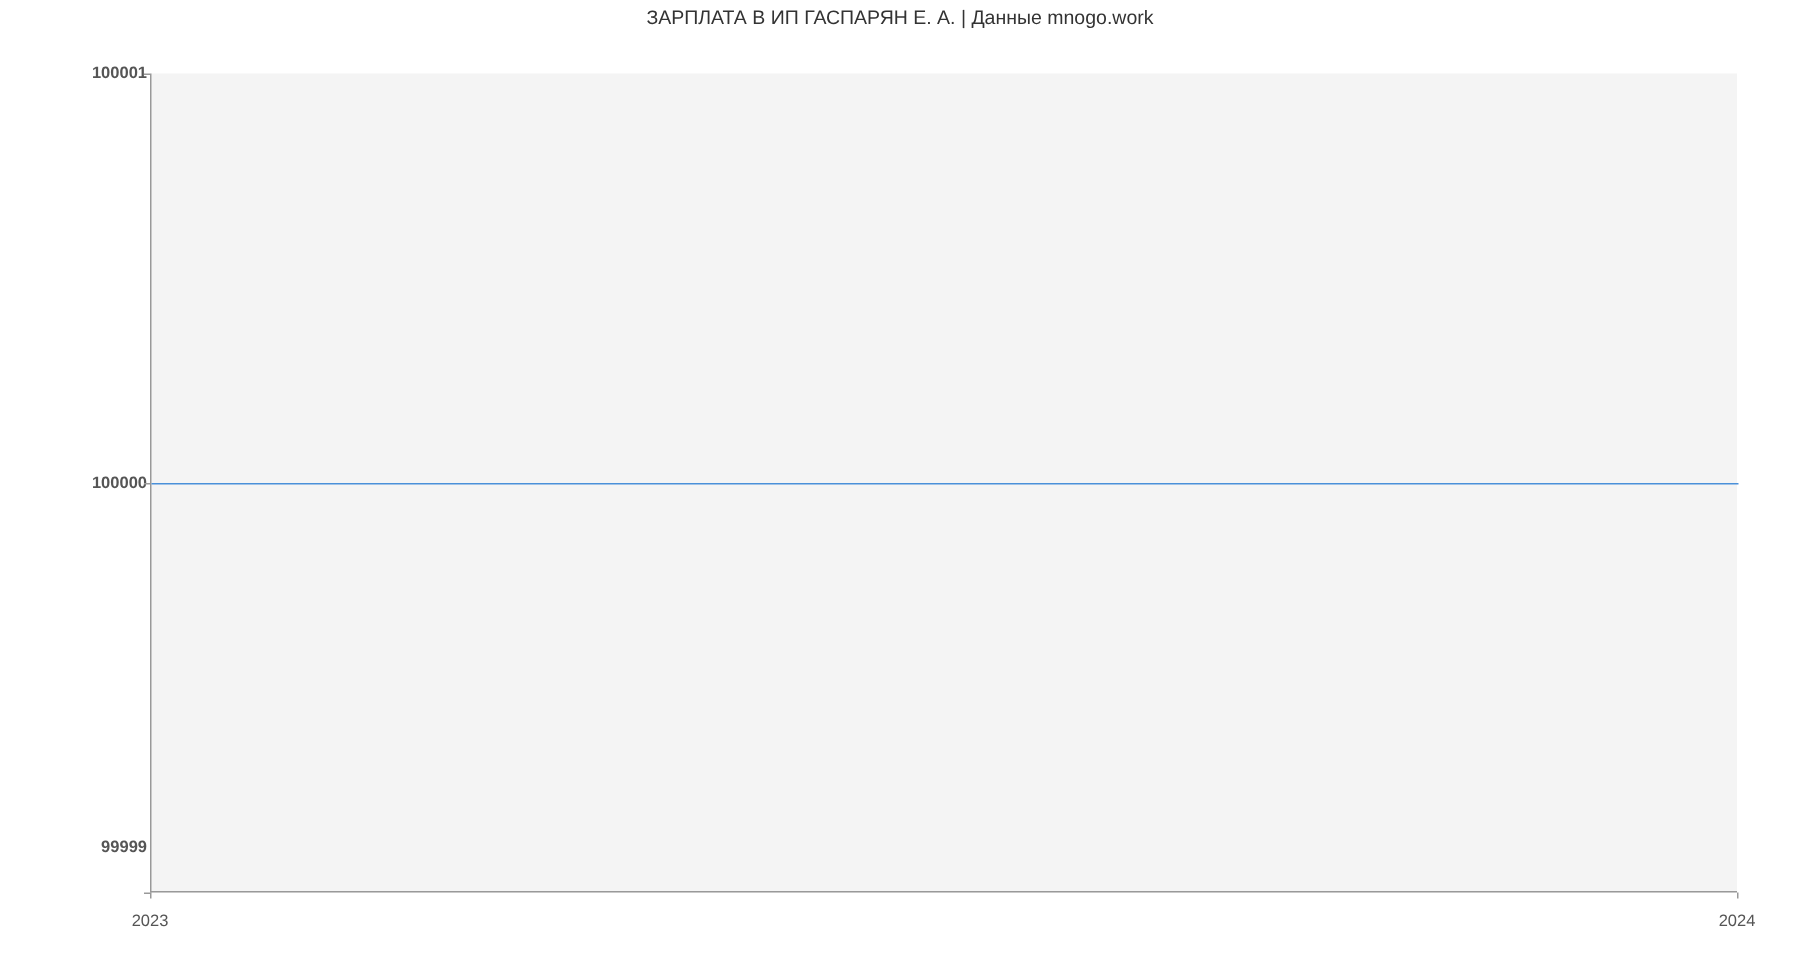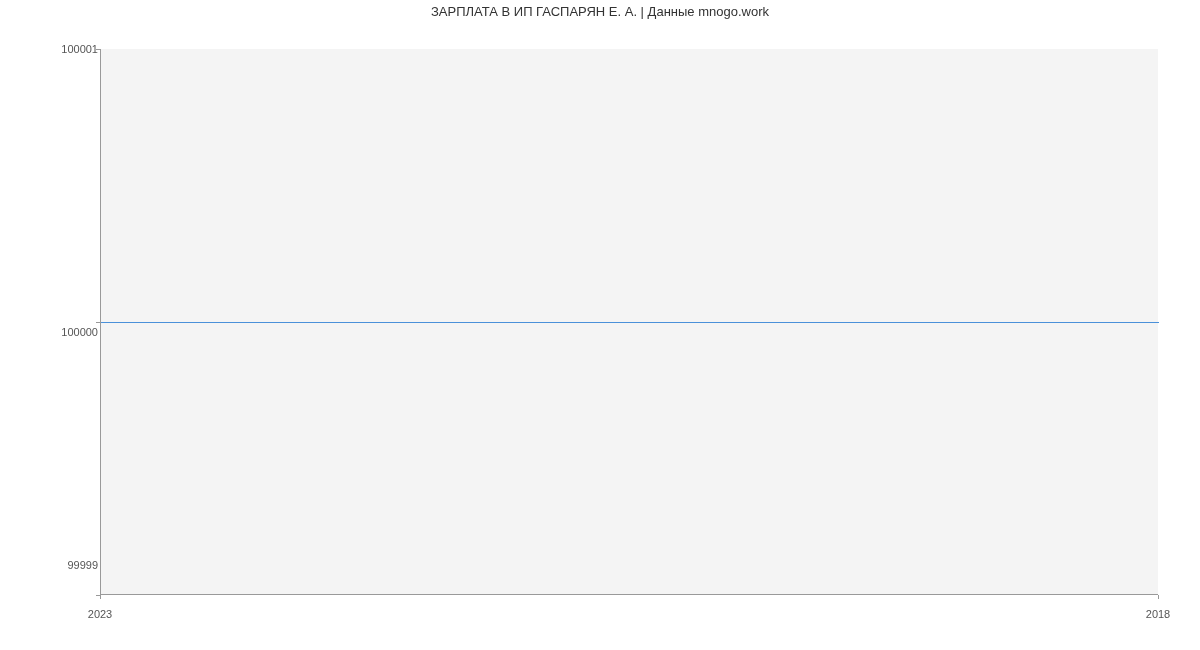--- a/index.html
+++ b/index.html
@@ -36,20 +36,21 @@
       border-left: 1px solid #999;
       border-bottom: 1px solid #999;
     }
     .y-tick {
       position: absolute;
       right: 1102px;
       font-size: 11px;
       color: #555;
       transform: translateY(-50%);
       white-space: nowrap;
+      font-weight: bold;
     }
     .y-tick-mark {
       position: absolute;
       left: 96px;
       width: 4px;
       height: 1px;
       background: #999;
     }
     .x-tick {
       position: absolute;
@@ -81,25 +82,25 @@
   <div class="chart-title">ЗАРПЛАТА В ИП ГАСПАРЯН Е. А. | Данные mnogo.work</div>
 
   <div class="plot-area">
 
     <div class="data-line" style="left:0; top:273px; width:1058px;"></div>
   </div>
 
   <div class="y-tick" style="top:49px;">100001</div>
   <div class="y-tick-mark" style="top:49px;"></div>
 
-  <div class="y-tick" style="top:332px;">100000</div>
+  <div class="y-tick" style="top:322px;">100000</div>
   <div class="y-tick-mark" style="top:322px;"></div>
 
   <div class="y-tick" style="top:565px;">99999</div>
   <div class="y-tick-mark" style="top:595px;"></div>
 
   <div class="x-tick" style="left:100px;">2023</div>
   <div class="x-tick-mark" style="left:100px;"></div>
 
-  <div class="x-tick" style="left:1158px;">2018</div>
+  <div class="x-tick" style="left:1158px;">2024</div>
   <div class="x-tick-mark" style="left:1158px;"></div>
 
 </div>
 
 </body></html>

